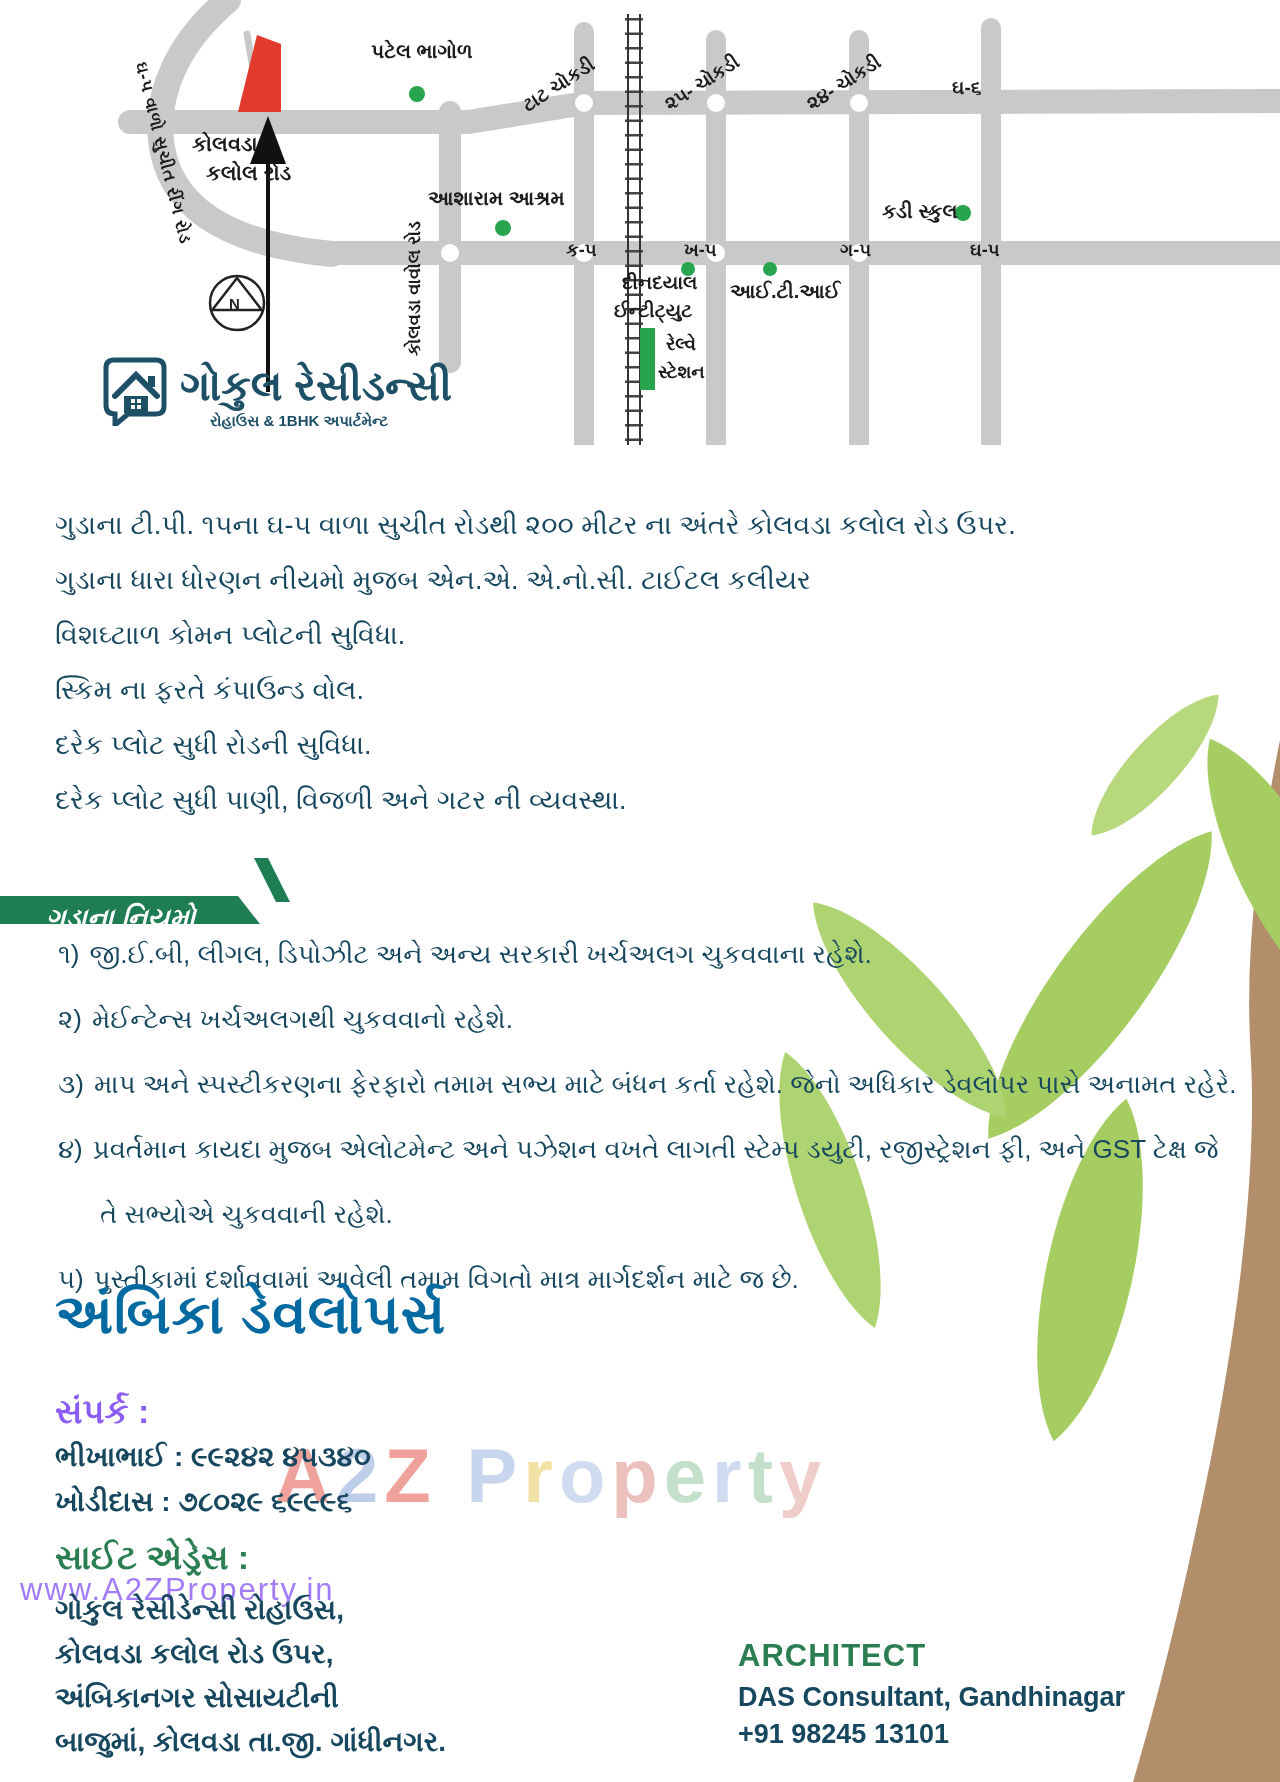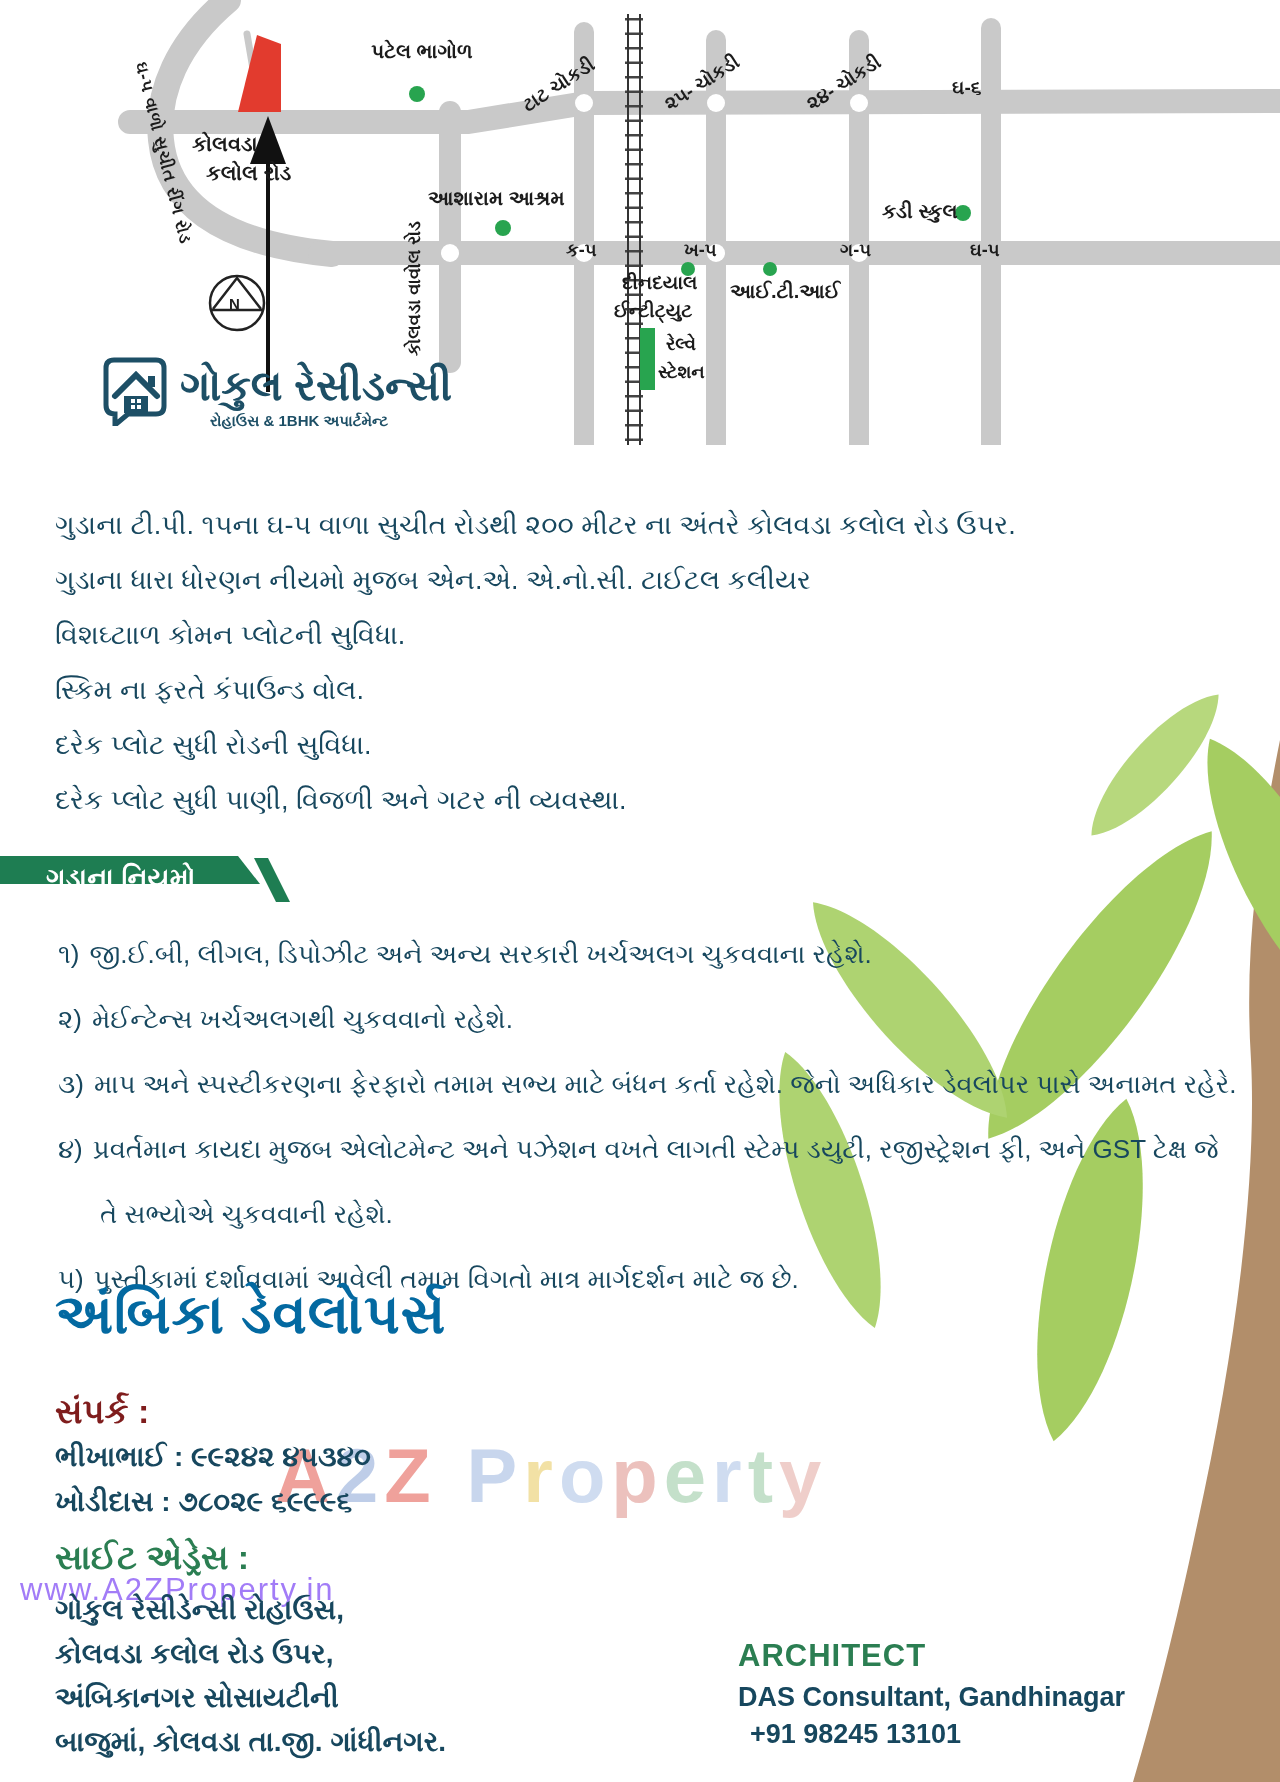--- a/index.html
+++ b/index.html
@@ -36,22 +36,22 @@
   .logo { position:absolute; left:98px; top:350px; z-index:3; }
   .logo-icon { position:absolute; left:0; top:4px; }
   .logo-title { position:absolute; left:82px; top:12px; font-size:42px; font-weight:bold; white-space:nowrap; }
   .logo-tagline { position:absolute; left:112px; top:62px; font-size:15px; font-weight:bold; white-space:nowrap; }
 
   
   .intro { position:absolute; left:55px; top:498px; z-index:3; }
   .intro-line { font-size:27px; line-height:55px; white-space:nowrap; }
 
   
-  .banner { position:absolute; left:0; top:856px; width:260px; height:28px; z-index:3;
-            clip-path:polygon(0 0, 238px 0, 260px 100%, 0 100%); }
+  .banner { position:absolute; left:0; top:896px; width:260px; height:28px; z-index:3;
+            clip-path:polygon(0 0, 238px 0, 260px 100%, 0 100%);font-style:italic; }
   .banner-text { font-size:27px; font-weight:bold; color:#ffffff; line-height:44px; padding-left:46px; }
   .banner-stripe { position:absolute; left:254px; top:858px; width:40px; height:44px; z-index:3;
             clip-path:polygon(0 0, 14px 0, 36px 100%, 22px 100%); }
 
   
   .rules { position:absolute; left:58px; top:922px; width:1180px; z-index:3; }
   .rule-line { font-size:26px; line-height:65px; white-space:nowrap; }
   .rule-num { margin-right:10px; }
   .rule-cont { padding-left:42px; }
 
@@ -207,35 +207,35 @@
     <div class="rule-line">
       <span class="rule-num">૪)</span><span>પ્રવર્તમાન કાયદા મુજબ એલોટમેન્ટ અને પઝેશન વખતે લાગતી સ્ટેમ્પ ડયુટી, રજીસ્ટ્રેશન ફી, અને GST ટેક્ષ જે</span>
     </div>
     <div class="rule-line rule-cont">તે સભ્યોએ ચુકવવાની રહેશે.</div>
     <div class="rule-line">
       <span class="rule-num">૫)</span><span>પુસ્તીકામાં દર્શાવવામાં આવેલી તમામ વિગતો માત્ર માર્ગદર્શન માટે જ છે.</span>
     </div>
   </div>
 
   <div class="dev-name" style="color: #0369a1;">અંબિકા ડેવલોપર્સ</div>
-  <div class="contact-head" style="color: #7f1d1d;">સંપર્ક :</div>
+  <div class="contact-head" style="color: #8b5cf6;">સંપર્ક :</div>
   <div class="contact-1" style="color: rgb(23, 71, 94);">ભીખાભાઈ :  ૯૯૨૪૨ ૪૫૩૪૦</div>
   <div class="contact-2" style="color: rgb(23, 71, 94);">ખોડીદાસ  :  ૭૮૦૨૯ ૬૯૯૯૬</div>
   <div class="site-head" style="color: rgb(43, 126, 82);">સાઈટ એડ્રેસ :</div>
   <div class="address" style="color: rgb(23, 71, 94);">
     <div class="address-line">ગોકુલ રેસીડેન્સી રોહાઉસ,</div>
     <div class="address-line">કોલવડા કલોલ રોડ ઉપર,</div>
     <div class="address-line">અંબિકાનગર સોસાયટીની</div>
     <div class="address-line">બાજુમાં, કોલવડા તા.જી. ગાંધીનગર.</div>
   </div>
 
   <div class="architect">
     <div class="arch-head" style="color: rgb(43, 126, 82);">ARCHITECT</div>
     <div class="arch-name" style="color: rgb(23, 71, 94);">DAS Consultant, Gandhinagar</div>
-    <div class="arch-phone" style="color: rgb(23, 71, 94); margin-left: 12px;">+91 98245 13101</div>
+    <div class="arch-phone" style="color: rgb(23, 71, 94);">+91 98245 13101</div>
   </div>
 
   <div class="wm-a2z">
     <span style="color: rgb(226, 86, 74);">A</span><span style="color: rgb(138, 166, 214);">2</span><span style="color: rgb(226, 86, 74);">Z</span><span class="sp" style="color: rgb(156, 182, 224);">P</span><span style="color: rgb(232, 201, 92);">r</span><span style="color: rgb(169, 192, 228);">o</span><span style="color: rgb(221, 143, 136);">p</span><span style="color: rgb(148, 199, 160);">e</span><span style="color: rgb(169, 192, 228);">r</span><span style="color: rgb(148, 199, 160);">t</span><span style="color: rgb(226, 167, 159);">y</span>
   </div>
   <div class="wm-site">www.A2ZProperty.in</div>
 
 </div>
 
 </body></html>

